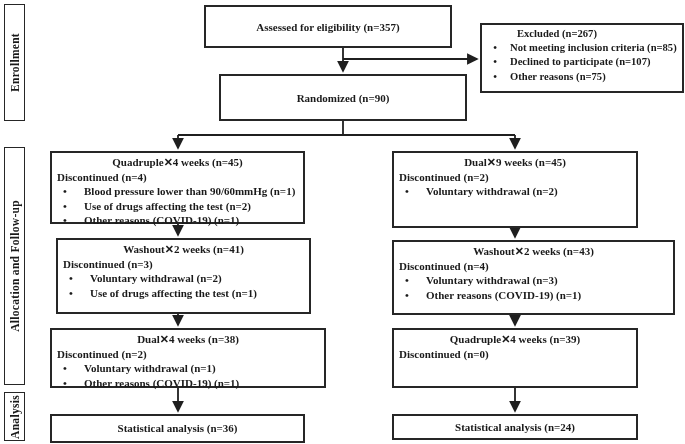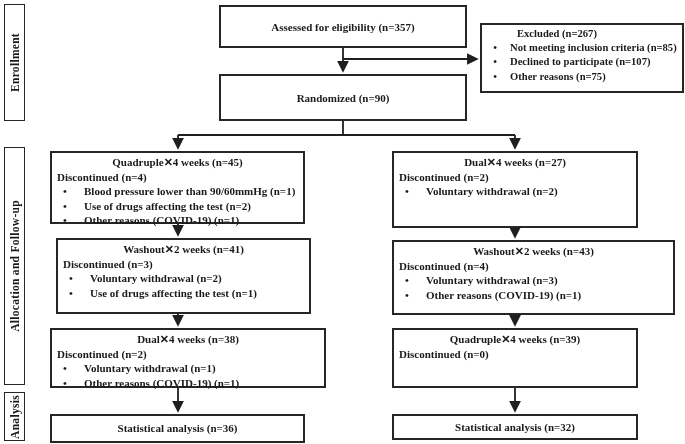--- a/index.html
+++ b/index.html
@@ -77,21 +77,21 @@
   <div class="sidebox" style="left:4px;top:4px;width:21px;height:117px;">
     <span>Enrollment</span>
   </div>
   <div class="sidebox" style="left:4px;top:147px;width:21px;height:238px;">
     <span>Allocation and Follow-up</span>
   </div>
   <div class="sidebox" style="left:4px;top:392px;width:21px;height:49px;">
     <span>Analysis</span>
   </div>
 
-  <div class="box centerbox" style="left:219px;top:5px;width:248px;height:43px;">
+  <div class="box centerbox" style="left:204px;top:5px;width:248px;height:43px;">
     <div class="title">Assessed for eligibility (n=357)</div>
   </div>
 
   <div class="box" style="left:480px;top:23px;width:204px;height:70px;font-size:10.6px;line-height:14.2px;">
     <div class="sub" style="padding-top:2px;padding-left:35px;">Excluded (n=267)</div>
     <div class="row">
         <span class="bu">•</span>
         <span class="bt" style="margin-left:10px;text-align:center;">Not meeting inclusion criteria (n=85)</span>
       </div>
     <div class="row">
@@ -149,21 +149,21 @@
         <span class="bu">•</span>
         <span class="bt">Other reasons (COVID-19) (n=1)</span>
       </div>
   </div>
 
   <div class="box centerbox" style="left:50px;top:414px;width:255px;height:29px;">
     <div class="title" style="padding-top:0;">Statistical analysis (n=36)</div>
   </div>
 
   <div class="box" style="left:392px;top:151px;width:246px;height:77px;">
-    <div class="title">Dual✕4 weeks (n=27)</div>
+    <div class="title">Dual✕9 weeks (n=45)</div>
     <div class="sub">Discontinued (n=2)</div>
     <div class="row">
         <span class="bu">•</span>
         <span class="bt">Voluntary withdrawal (n=2)</span>
       </div>
   </div>
 
   <div class="box" style="left:392px;top:240px;width:283px;height:75px;">
     <div class="title">Washout✕2 weeks (n=43)</div>
     <div class="sub">Discontinued (n=4)</div>
@@ -176,16 +176,16 @@
         <span class="bt">Other reasons (COVID-19) (n=1)</span>
       </div>
   </div>
 
   <div class="box" style="left:392px;top:328px;width:246px;height:60px;">
     <div class="title">Quadruple✕4 weeks (n=39)</div>
     <div class="sub">Discontinued (n=0)</div>
   </div>
 
   <div class="box centerbox" style="left:392px;top:414px;width:246px;height:26px;">
-    <div class="title" style="padding-top:0;">Statistical analysis (n=32)</div>
+    <div class="title" style="padding-top:0;">Statistical analysis (n=24)</div>
   </div>
 
 </div>
 
 </body></html>

